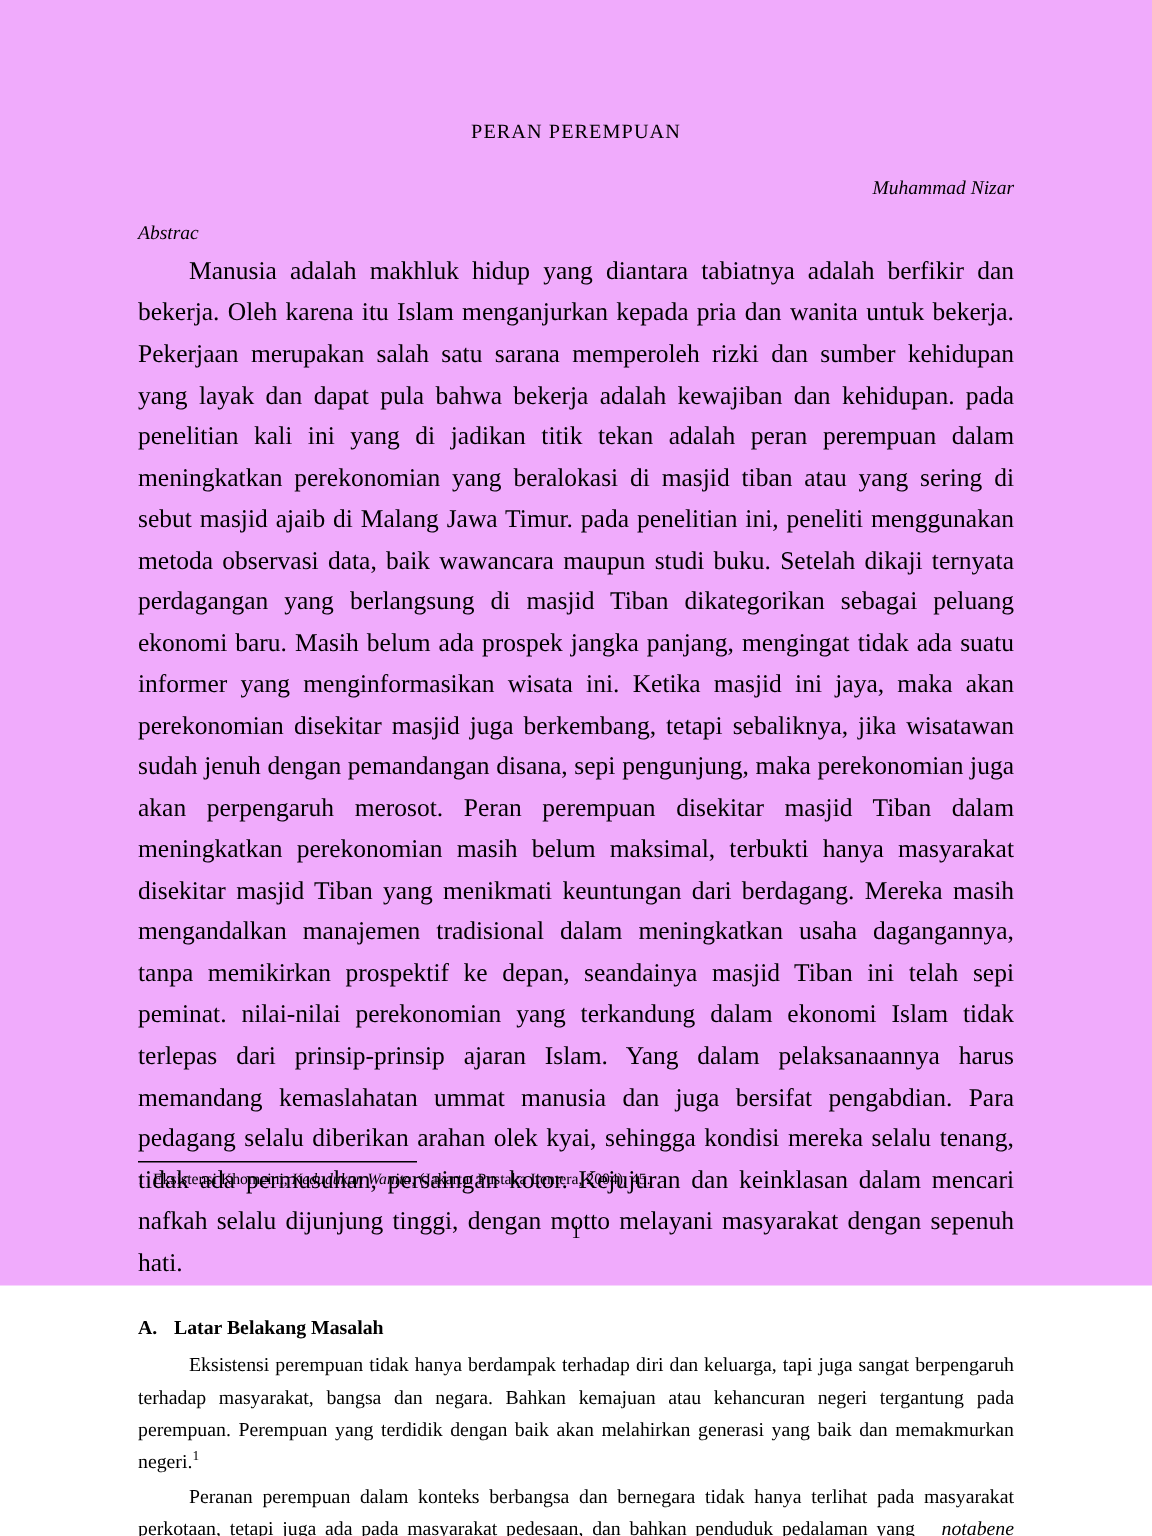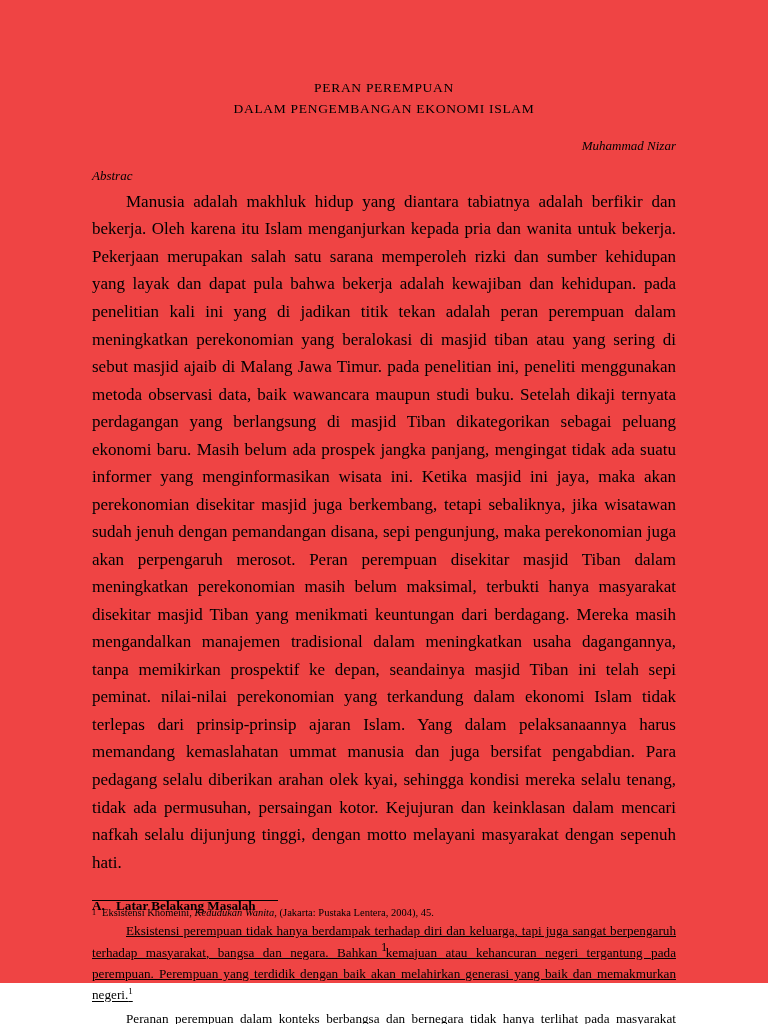--- a/index.html
+++ b/index.html
@@ -13,22 +13,22 @@
     font-family: "Liberation Serif", serif;
     color: #000000;
     position: relative;
     overflow: hidden;
   }
   .page {
     position: absolute;
     left: 0;
     top: 0;
     width: 768px;
-    height: 983px;
-    background: #ef4444;
+    height: 857px;
+    background: #f0abfc;
     box-sizing: border-box;
     padding: 78px 92px 0 92px;
   }
   .title-block {
     text-align: center;
     margin-bottom: 18px;
   }
   .title-line {
     font-size: 13.5px;
     letter-spacing: 0.7px;
@@ -64,21 +64,20 @@
   }
   .section-heading .letter {
     width: 14px;
   }
   .body-par {
     text-align: justify;
     font-size: 13.2px;
     line-height: 1.62;
     text-indent: 34px;
     margin-bottom: 2px;
-    text-decoration: underline;
   }
   .sup {
     font-size: 9px;
     vertical-align: super;
   }
   .footnote-area {
     position: absolute;
     left: 92px;
     bottom: 62px;
     width: 584px;
@@ -113,21 +112,20 @@
   }
   i.it { font-style: italic; margin-left: 12px; }
 </style>
 </head>
 <body>
 
 <div class="page">
 
   <div class="title-block">
     <div class="title-line">PERAN PEREMPUAN</div>
-    <div class="title-line">DALAM PENGEMBANGAN EKONOMI ISLAM</div>
   </div>
 
   <div class="author">Muhammad Nizar</div>
 
   <div class="abstract-heading">Abstrac</div>
 
   <div class="abstract-body">Manusia adalah makhluk hidup yang diantara tabiatnya adalah berfikir dan bekerja. Oleh karena itu Islam menganjurkan kepada pria dan wanita untuk bekerja. Pekerjaan merupakan salah satu sarana memperoleh rizki dan sumber kehidupan yang layak dan dapat pula bahwa bekerja adalah kewajiban dan kehidupan. pada penelitian kali ini yang di jadikan titik tekan adalah peran perempuan dalam meningkatkan perekonomian yang beralokasi di masjid tiban atau yang sering di sebut masjid ajaib di Malang Jawa Timur. pada penelitian ini, peneliti menggunakan metoda observasi data, baik wawancara maupun studi buku. Setelah dikaji ternyata perdagangan yang berlangsung di masjid Tiban dikategorikan sebagai peluang ekonomi baru. Masih belum ada prospek jangka panjang, mengingat tidak ada suatu informer yang menginformasikan wisata ini. Ketika masjid ini jaya, maka akan perekonomian disekitar masjid juga berkembang, tetapi sebaliknya, jika wisatawan sudah jenuh dengan pemandangan disana, sepi pengunjung, maka perekonomian juga akan perpengaruh merosot. Peran perempuan disekitar masjid Tiban dalam meningkatkan perekonomian masih belum maksimal, terbukti hanya masyarakat disekitar masjid Tiban yang menikmati keuntungan dari berdagang. Mereka masih mengandalkan manajemen tradisional dalam meningkatkan usaha dagangannya, tanpa memikirkan prospektif ke depan, seandainya masjid Tiban ini telah sepi peminat. nilai-nilai perekonomian yang terkandung dalam ekonomi Islam tidak terlepas dari prinsip-prinsip ajaran Islam. Yang dalam pelaksanaannya harus memandang kemaslahatan ummat manusia dan juga bersifat pengabdian. Para pedagang selalu diberikan arahan olek kyai, sehingga kondisi mereka selalu tenang, tidak ada permusuhan, persaingan kotor. Kejujuran dan keinklasan dalam mencari nafkah selalu dijunjung tinggi, dengan motto melayani masyarakat dengan sepenuh hati.</div>
 
   <div class="section-heading">
     <span class="letter">A.</span>

